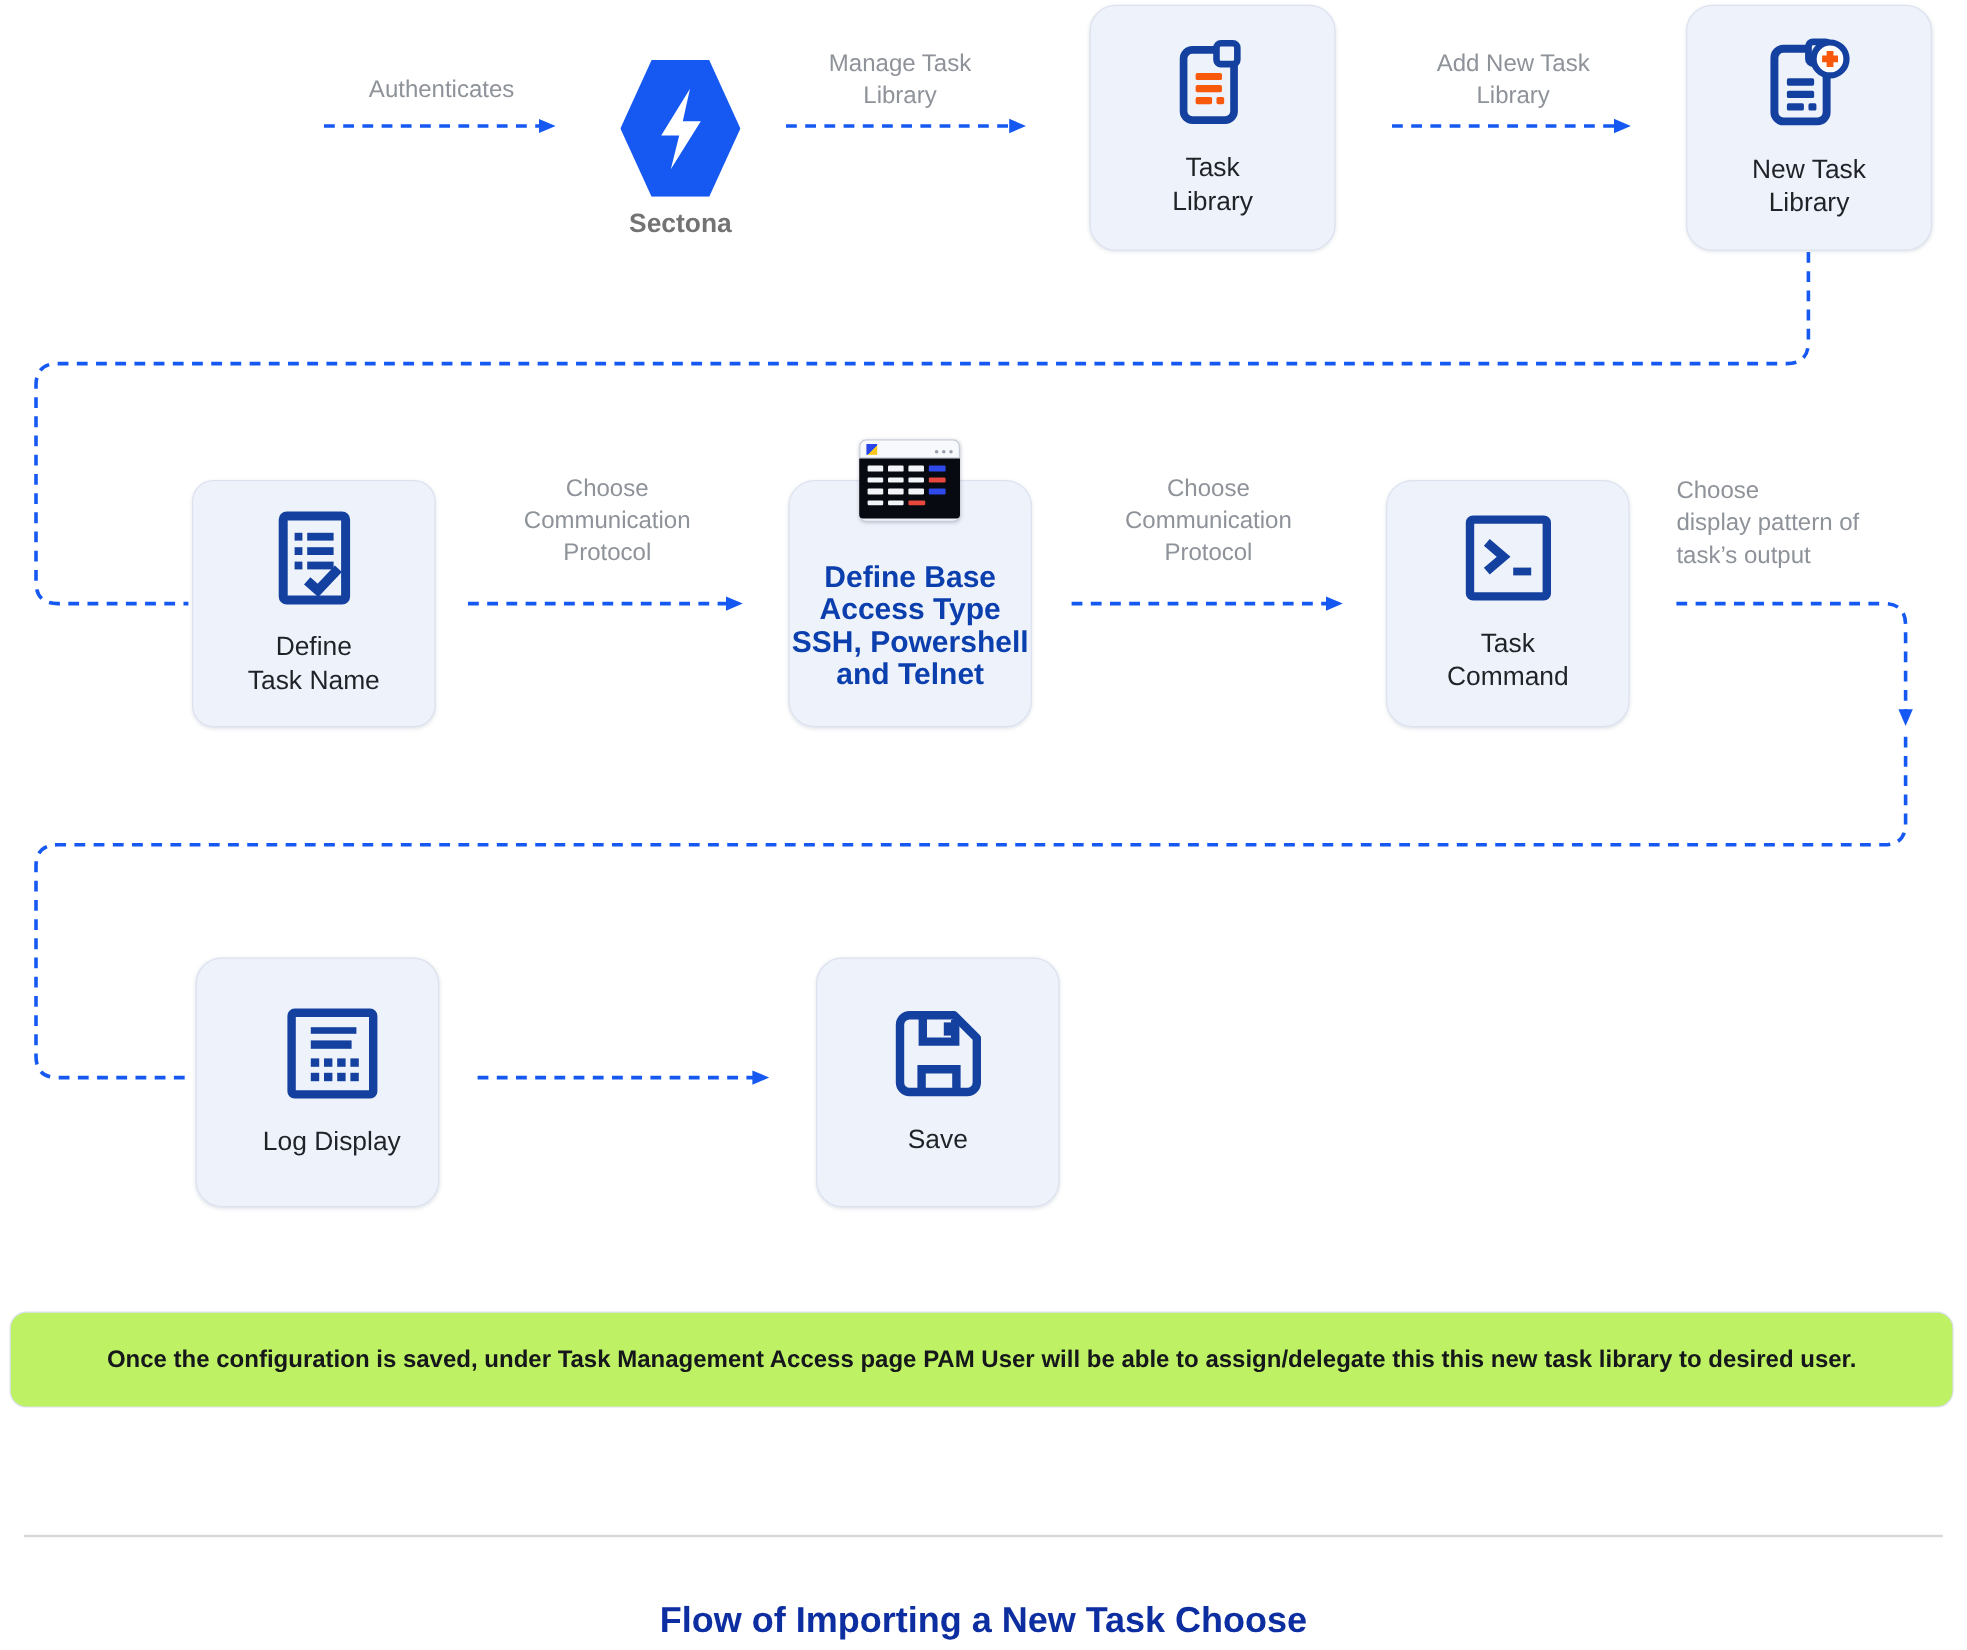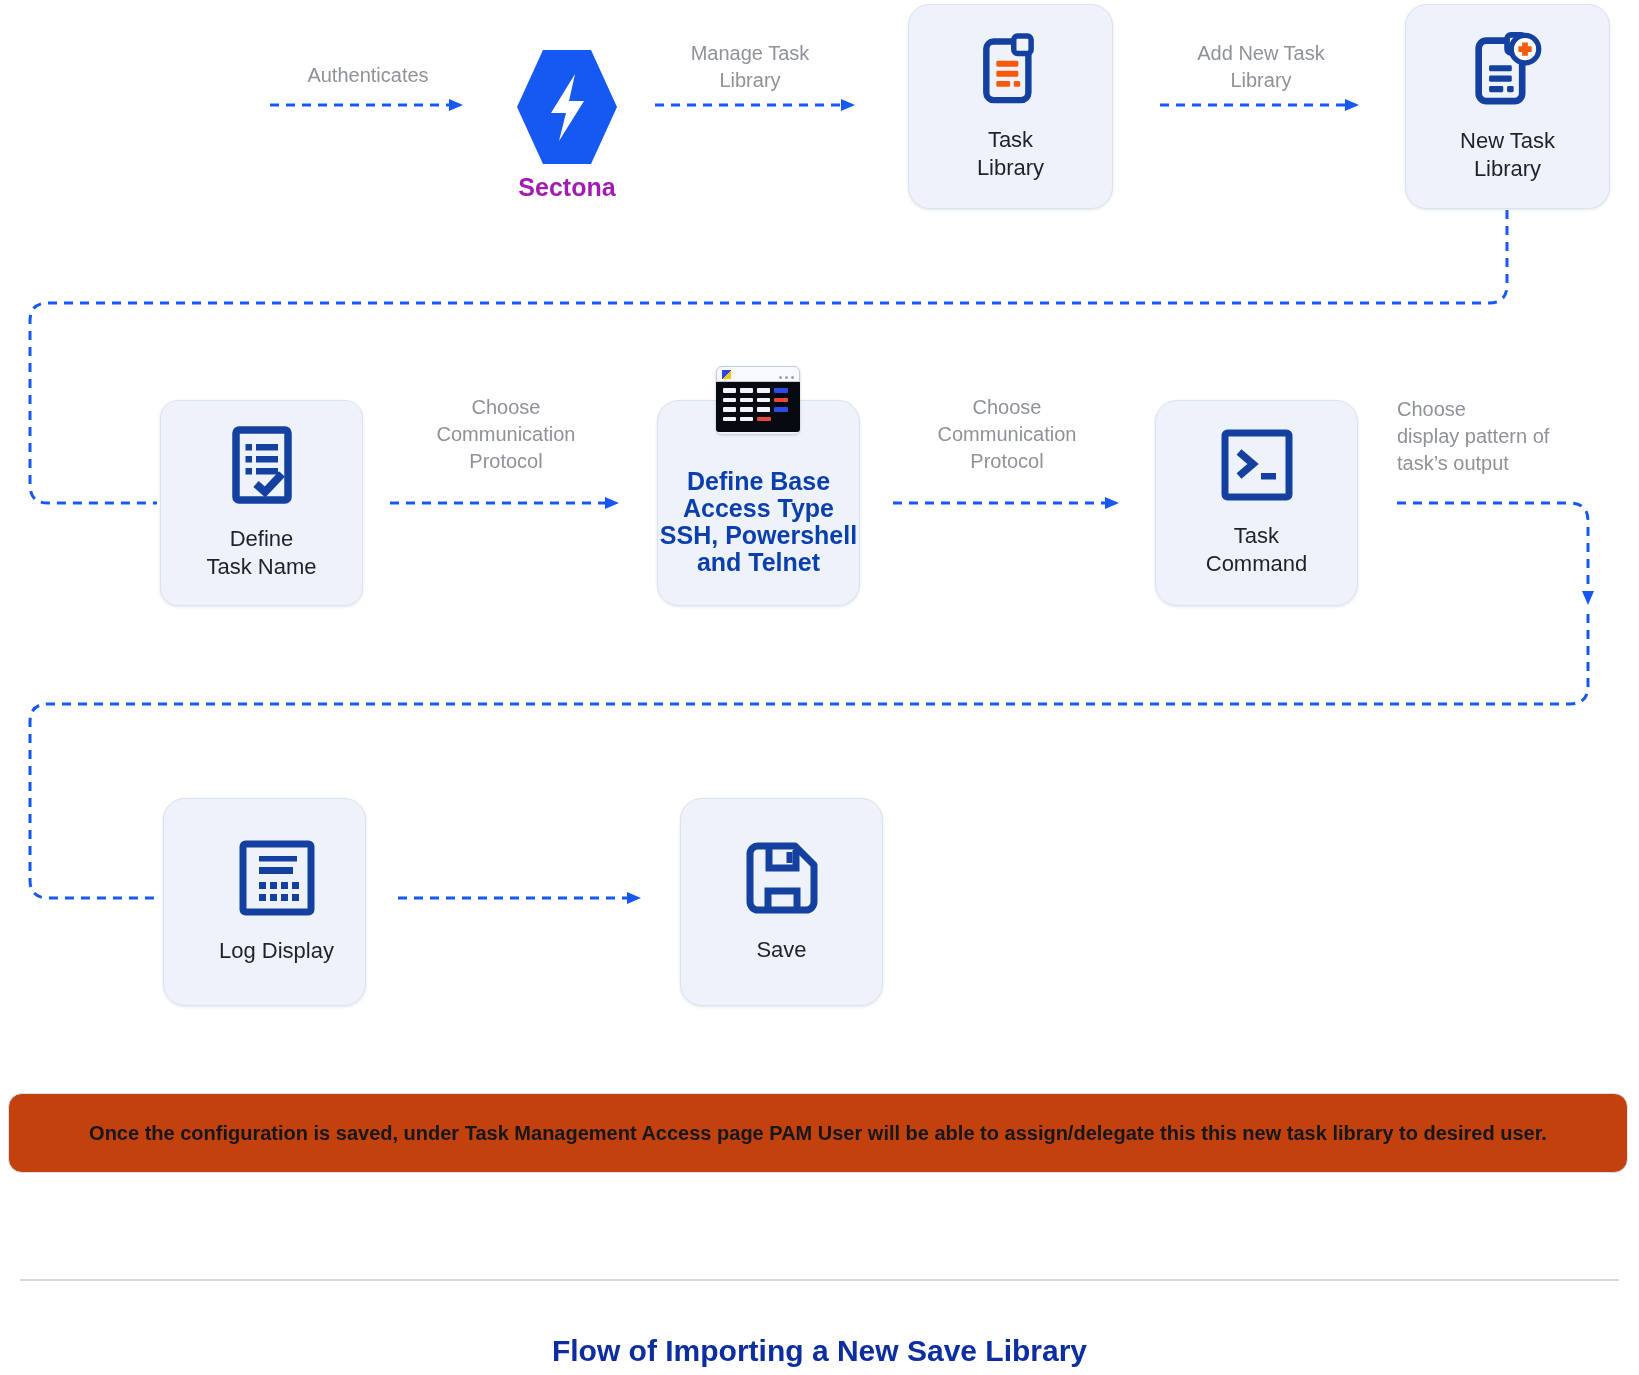--- a/index.html
+++ b/index.html
@@ -36,39 +36,39 @@
     font-size:25px;line-height:27px;font-weight:700;color:var(--blue-text);
     text-align:center;white-space:pre-line;
   }
   .gray-label{
     position:absolute;font-size:20px;line-height:27px;color:var(--gray);
     font-weight:500;text-align:center;white-space:pre-line;
   }
   .gray-label--left{text-align:left;}
   .sectona{position:absolute;left:467px;top:50px;width:200px;text-align:center;}
   .sectona svg{display:block;margin:0 auto;}
-  .sectona .brand{margin-top:9px;font-size:25px;font-weight:700;color:#a21caf;}
+  .sectona .brand{margin-top:9px;font-size:22px;font-weight:700;color:#737373;}
   
   .term{position:absolute;left:716px;top:366px;width:84px;height:68px;border-radius:6px;
         box-shadow:0 1px 3px rgba(120,130,150,.4);}
   .term-bar{height:16px;background:#F7F9FC;border:1px solid #C6CCD6;border-bottom:1px solid #C6CCD6;
         border-radius:6px 6px 0 0;display:flex;align-items:center;justify-content:space-between;
         padding:0 5px;box-sizing:border-box;}
   .term-glyph{width:9px;height:9px;background:linear-gradient(135deg,#2A46E8 55%,#F5C518 55%);}
   .term-dots i{display:inline-block;width:3.5px;height:3.5px;border-radius:50%;background:#9AA1AB;margin-left:2.5px;}
   .term-body{height:50px;background:#070A10;border-radius:0 0 3px 3px;padding:6px 7px;
         display:flex;flex-direction:column;gap:5px;box-sizing:border-box;}
   .trow{display:flex;gap:4px;}
   .dsh{height:4.5px;border-radius:1px;}
   .dw{width:13px;background:#F2F4F8;}
   .db{width:14px;background:#2E48EA;}
   .dr{width:14px;background:#E8473D;}
   .note{
     position:absolute;left:8px;top:1093px;width:1620px;height:80px;
-    background:#c2410c;border:1.5px solid #D9DFEB;border-radius:14px;
+    background:#bef264;border:1.5px solid #D9DFEB;border-radius:14px;
     display:flex;align-items:center;justify-content:center;box-sizing:border-box;
   }
   .note-text{font-size:20px;font-weight:600;color:#15171B;}
   .divider{position:absolute;left:20px;top:1279px;width:1599px;height:2px;background:#D8D8D8;}
   .title{
     position:absolute;left:0;top:1334px;width:100%;text-align:center;
     font-size:30px;font-weight:700;color:var(--title-blue);
   }
 </style>
 </head>
@@ -235,15 +235,15 @@
       <path d="M24,68 V51 H53 V68" fill="none" stroke="#14419F" stroke-width="7"></path>
     </svg>
     <div class="label">Save</div>
   </div>
 
   <div class="note">
     <div class="note-text">Once the configuration is saved, under Task Management Access page PAM User will be able to assign/delegate this this new task library to desired user.</div>
   </div>
 
   <div class="divider"></div>
-  <div class="title">Flow of Importing a New Save Library</div>
+  <div class="title">Flow of Importing a New Task Choose</div>
 
 </div>
 
 </body></html>

